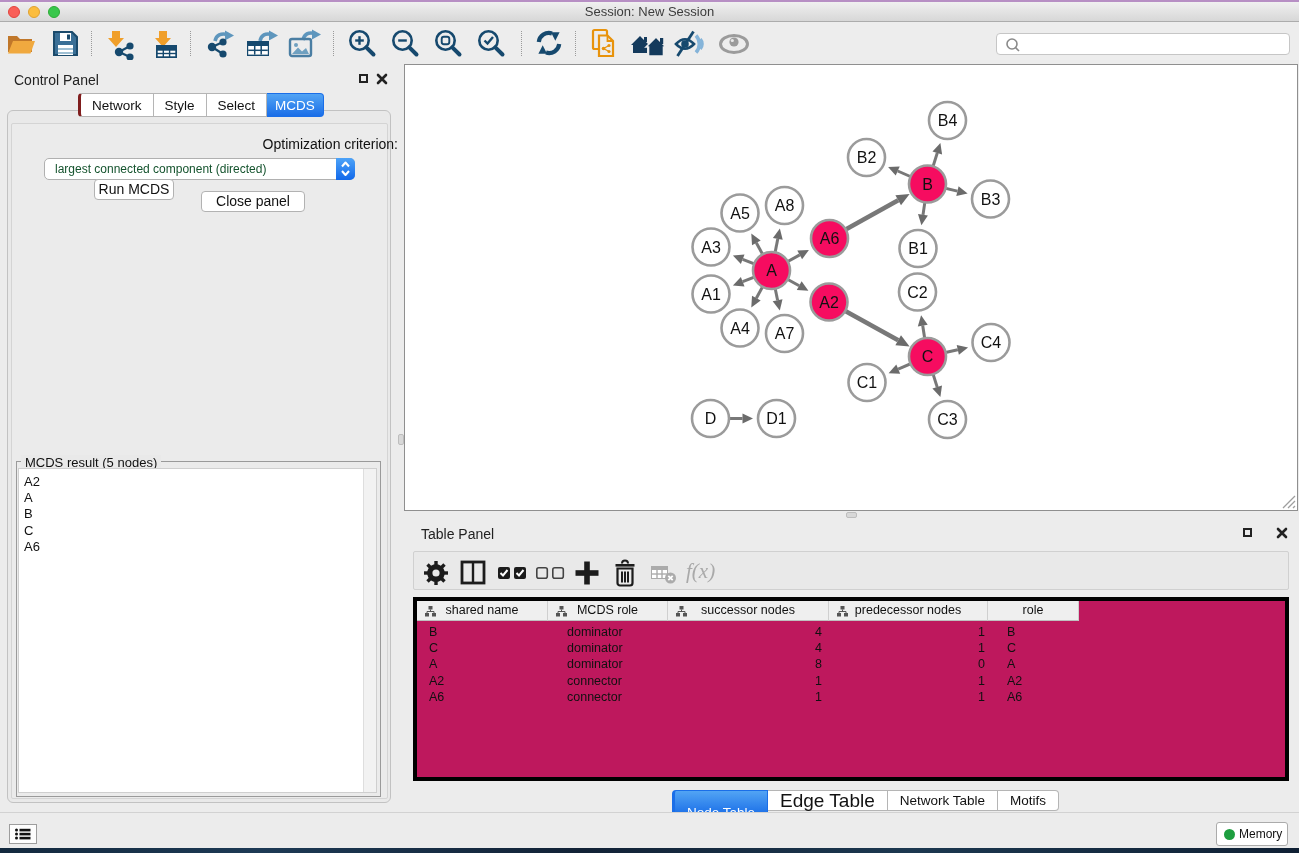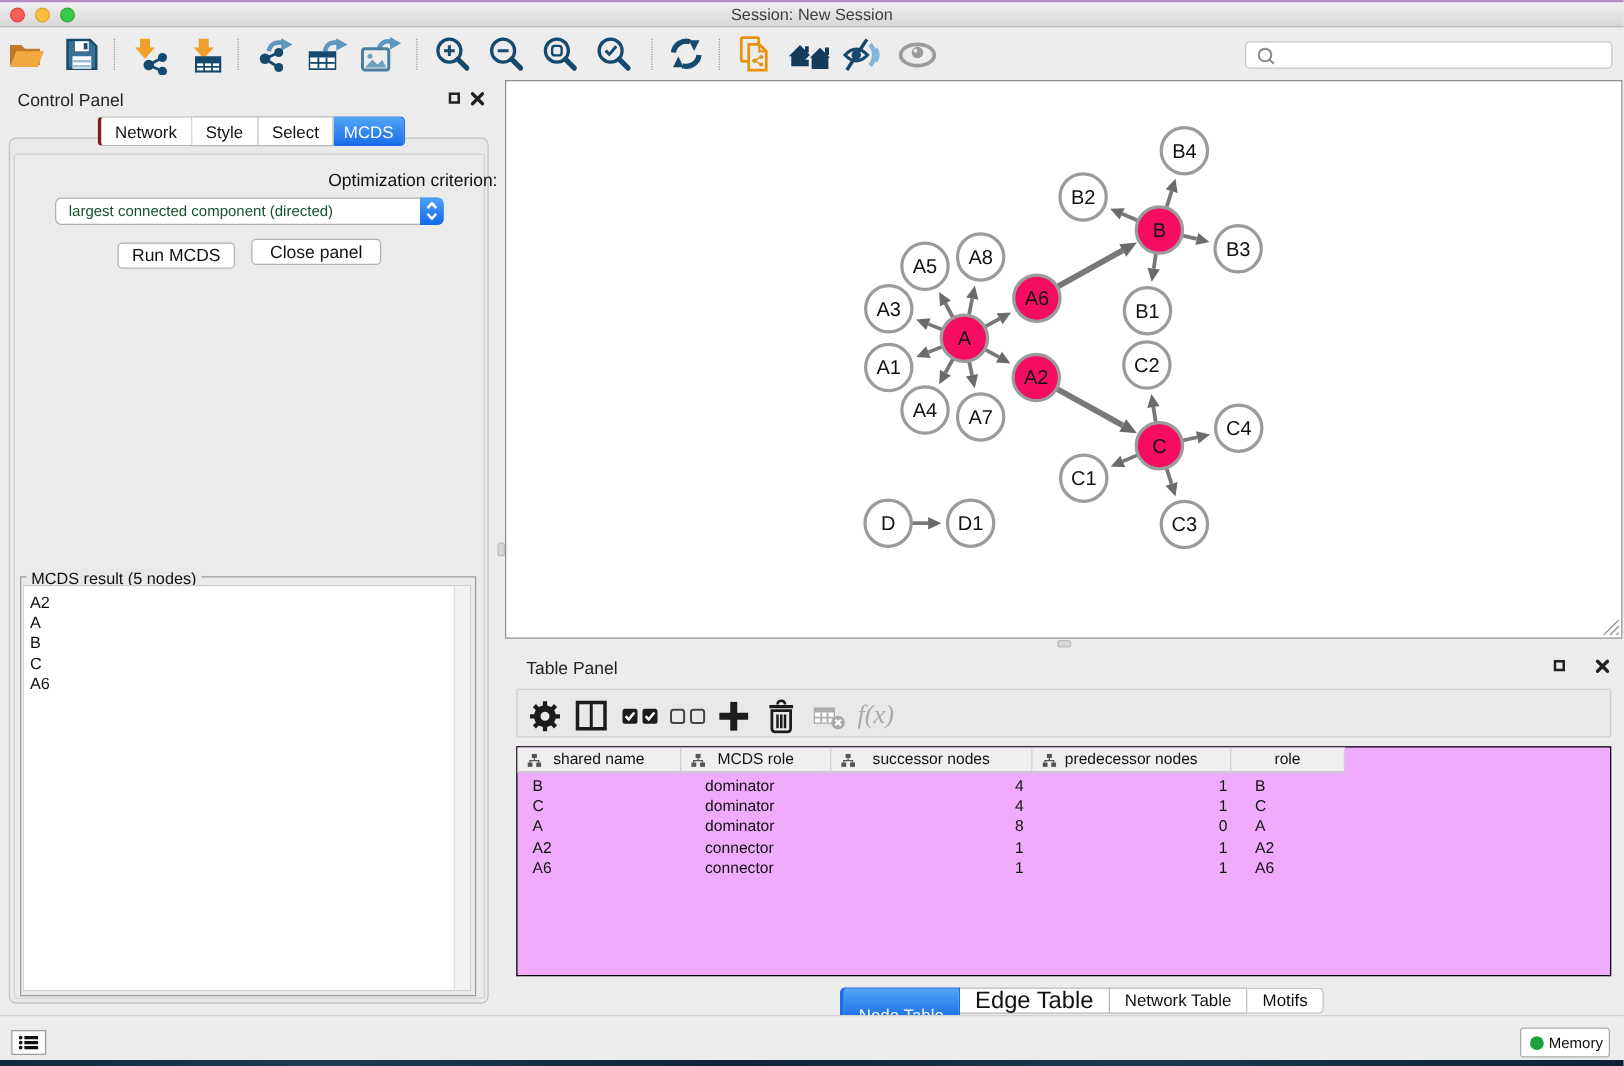--- a/index.html
+++ b/index.html
@@ -193,21 +193,21 @@
 
 <div class="abs" style="left:44px;top:158px;width:311px;height:22px;background:#fff;border:1px solid #b0b0b0;border-radius:5px">
   <div style="position:absolute;left:10px;top:0;line-height:20px;font-size:12px;color:#14532d">largest connected component (directed)</div>
   <div style="position:absolute;right:-1px;top:-1px;width:19px;height:22px;border-radius:0 5px 5px 0;background:linear-gradient(#4da3f8,#1168ea)">
     <svg width="19" height="22">
         <path d="M6 8.5 L9.5 4.5 L13 8.5" fill="none" stroke="#fff" stroke-width="2" stroke-linejoin="round"></path>
         <path d="M6 13 L9.5 17 L13 13" fill="none" stroke="#fff" stroke-width="2" stroke-linejoin="round"></path>
       </svg>
   </div>
 </div>
-<div class="btn" style="left:94px;top:194px;width:94px;height:21px;line-height:19px">Run MCDS</div>
+<div class="btn" style="left:94px;top:179px;width:80px;height:21px;line-height:19px">Run MCDS</div>
 <div class="btn" style="left:201px;top:191px;width:104px;height:21px;line-height:19px">Close panel</div>
 
 <div class="abs" style="left:16px;top:461px;width:365px;height:336px;border:1px solid #9a9a9a"></div>
 <div class="abs" style="left:21px;top:455px;background:#e9e9e9;padding:0 4px;font-size:13px;color:#111">MCDS result (5 nodes)</div>
 <div class="abs" style="left:18px;top:468px;width:359px;height:325px;background:#fff;border:1px solid #cfcfcf">
   <div style="position:absolute;right:0;top:0;width:13px;height:100%;background:#f2f2f2;border-left:1px solid #dedede"></div>
   <div style="padding:5px 0 0 5px;font-size:13px;line-height:16.2px;color:#111">A2<br>A<br>B<br>C<br>A6</div>
 </div>
 
 <div class="abs" style="left:398px;top:434px;width:6px;height:11px;background:#d8d8d8;border:1px solid #bdbdbd;border-radius:2px"></div>
@@ -372,21 +372,21 @@
 </div>
 
 <div class="abs cpanel-hdr" style="left:421px;top:526px">Table Panel</div>
 <div class="floatbtn" style="left:1243px;top:528px"></div>
 <svg class="abs" width="12" height="12" style="left:1276px;top:527px">
     <path d="M2 2 L10 10 M10 2 L2 10" stroke="#222" stroke-width="2.6" stroke-linecap="round"></path>
   </svg>
 <div class="abs" style="left:413px;top:551px;width:876px;height:39px;background:#e9e9e9;border:1px solid #d0d0d0;border-radius:2px"></div>
 <div id="tablebar-icons"></div>
 
-<div class="abs" style="left:413px;top:597px;width:876px;height:184px;background:#f0abfc;border:1px solid #000000">
+<div class="abs" style="left:413px;top:597px;width:876px;height:184px;background:#be185d;border:4px solid #000000">
   <div style="position:absolute;left:0;top:0;height:20px;display:flex;font-size:12.5px;color:#111">
     <div class="th" style="width:131px"><svg width="11" height="11">
           <rect x="3.5" y="0" width="4" height="3.5" fill="#555"></rect>
           <rect x="0" y="7" width="4" height="3.5" fill="#555"></rect>
           <rect x="7" y="7" width="4" height="3.5" fill="#555"></rect>
           <path d="M5.5 3.5 V5.5 M2 7 V5.5 H9 V7" stroke="#555" fill="none"></path>
         </svg>shared name</div>
     <div class="th" style="width:120px"><svg width="11" height="11">
           <rect x="3.5" y="0" width="4" height="3.5" fill="#555"></rect>
           <rect x="0" y="7" width="4" height="3.5" fill="#555"></rect>

